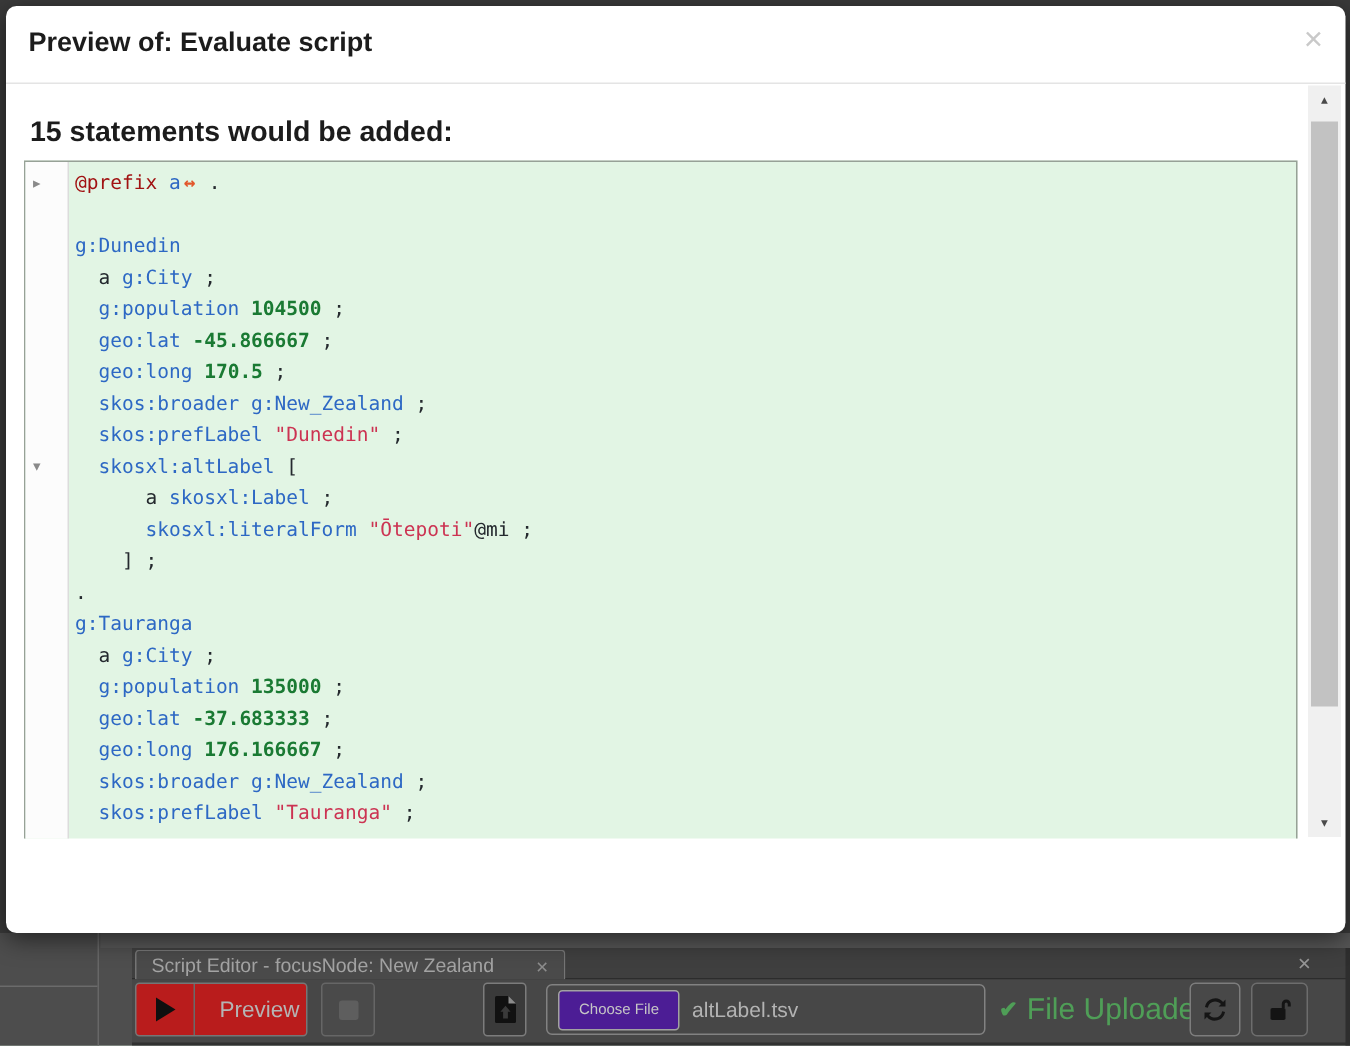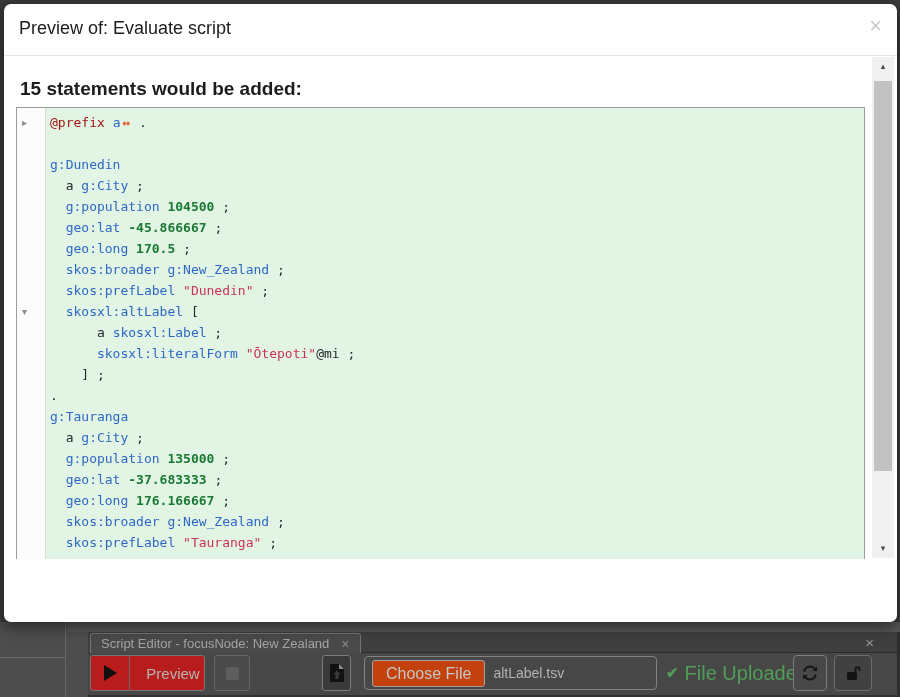--- a/index.html
+++ b/index.html
@@ -9,46 +9,46 @@
     -webkit-font-smoothing:antialiased;
   }
   
   .underlay{position:absolute;left:0;top:622px;width:900px;height:75px;background:#4e4e4e;}
   .u-sidebar{position:absolute;left:0;top:0;width:66px;height:75px;background:#4d4d4d;border-right:1px solid #676767;box-sizing:border-box;}
   .u-sidebar-divider{position:absolute;left:0;top:35px;width:65px;height:1px;background:#6b6b6b;}
   .u-band{position:absolute;left:67px;top:0;width:833px;height:10px;background:#565656;}
   .u-panel{position:absolute;left:88px;top:10px;width:812px;height:65px;}
   .u-tabbar{position:absolute;left:0;top:0;width:100%;height:21px;background:#3f3f3f;border-bottom:1px solid #2c2c2c;box-sizing:border-box;}
   .u-tab{position:absolute;left:2px;top:1px;height:20px;background:#4a4a4a;border:1px solid #757575;border-bottom:none;
-         border-radius:3px 3px 0 0;display:flex;align-items:center;gap:12px;padding:0 10px;box-sizing:border-box;}
+         border-radius:3px 3px 0 0;display:flex;align-items:center;gap:28px;padding:0 10px;box-sizing:border-box;}
   .u-tab-label{color:#a3a3a3;font-size:13px;white-space:nowrap;}
   .u-tab-close{color:#8d8d8d;font-size:14px;line-height:1;}
   .u-panel-close{position:absolute;right:26px;top:3px;color:#969696;font-size:15px;line-height:1;}
   .u-toolbar{position:absolute;left:0;top:21px;width:100%;height:44px;background:#474747;border-bottom:2px solid #313131;box-sizing:border-box;}
   .btn-group{position:absolute;left:2px;top:2px;width:115px;height:36px;background:#b91c1c;border:1px solid #767676;border-radius:3px;display:flex;box-sizing:border-box;gap:12px;}
   .play-seg{width:38px;display:flex;align-items:center;justify-content:center;border-right:1px solid #6a6a6a;}
   .play-tri{width:0;height:0;border-left:13px solid #0f0f0f;border-top:8px solid transparent;border-bottom:8px solid transparent;}
   .preview-seg{flex:1;display:flex;align-items:center;justify-content:center;color:#b5b5b5;font-size:15px;}
   .stop-btn{position:absolute;left:126px;top:2px;width:36px;height:36px;background:#4a4a4a;border:1px solid #666;border-radius:3px;display:flex;align-items:center;justify-content:center;box-sizing:border-box;}
   .stop-square{width:13px;height:13px;background:#5e5e5e;border-radius:2px;}
   .upload-btn{position:absolute;left:234px;top:2px;width:29px;height:36px;background:#3a3a3a;border:1px solid #7c7c7c;border-radius:3px;display:flex;align-items:center;justify-content:center;box-sizing:border-box;}
   .file-box{position:absolute;left:276px;top:3px;width:293px;height:34px;border:1px solid #828282;border-radius:4px;display:flex;align-items:center;padding-left:7px;box-sizing:border-box;}
-  .choose-btn{height:27px;padding:0 13px;background:#c2410c;border:1px solid #a2a2a2;border-radius:3px;color:#c6c6c6;font-size:16px;line-height:25px;box-sizing:border-box;}
+  .choose-btn{height:27px;padding:0 13px;background:#4c1d95;border:1px solid #a2a2a2;border-radius:3px;color:#c6c6c6;font-size:10px;line-height:25px;box-sizing:border-box;}
   .file-name{margin-left:8px;color:#b3b3b3;font-size:14px;}
   .upload-status{position:absolute;left:578px;top:0;height:40px;display:flex;align-items:center;gap:6px;}
   .check-icon{color:#4f9e57;font-size:15px;font-weight:700;}
   .status-text{color:#4f9e57;font-size:20px;}
   .refresh-btn{position:absolute;left:705px;top:2px;width:34px;height:36px;background:#484848;border:1px solid #7d7d7d;border-radius:4px;display:flex;align-items:center;justify-content:center;box-sizing:border-box;}
   .lock-btn{position:absolute;left:746px;top:2px;width:38px;height:36px;background:#414141;border:1px solid #6d6d6d;border-radius:4px;display:flex;align-items:center;justify-content:center;box-sizing:border-box;}
   .u-right-edge{position:absolute;left:809px;top:0;width:3px;height:75px;background:#2e2e2e;}
   
   .modal{position:absolute;left:4px;top:4px;width:893px;height:618px;background:#fff;border-radius:7px;
          box-shadow:0 4px 16px rgba(0,0,0,.55);}
   .modal-header{position:absolute;left:0;top:0;width:100%;height:52px;border-bottom:1px solid #e4e4e4;box-sizing:border-box;}
-  .modal-title{position:absolute;left:15px;top:14px;font-size:18px;font-weight:400;color:#1c1c1c;}
+  .modal-title{position:absolute;left:15px;top:14px;font-size:18px;font-weight:700;color:#1c1c1c;}
   .modal-close{position:absolute;right:15px;top:11px;font-size:22px;color:#c9c9c9;line-height:1;cursor:pointer;}
   .modal-body{position:absolute;left:0;top:52px;width:893px;height:503px;overflow:hidden;}
   .statements{position:absolute;left:16px;top:22px;font-size:19px;font-weight:700;color:#1c1c1c;}
   .code-box{position:absolute;left:12px;top:51px;width:849px;height:520px;border:1px solid #97a197;background:var(--code-bg,#e2f5e4);box-sizing:border-box;}
   .gutter-bg{position:absolute;left:0;top:0;width:28px;height:100%;background:#fcfcfc;border-right:1px solid #dcdcdc;}
   .code-lines{position:absolute;left:0;top:4px;width:100%;font-family:"DejaVu Sans Mono",monospace;font-size:13px;line-height:21px;white-space:pre;}
   .cm-line{display:flex;height:21px;}
   .gutter-cell{width:29px;flex:none;color:#8a8a8a;font-size:10px;padding-left:5px;box-sizing:border-box;font-family:"DejaVu Sans",sans-serif;line-height:21px;}
   .line-content{padding-left:4px;}
   .tok-k{color:var(--tok-k,#a11212);}

